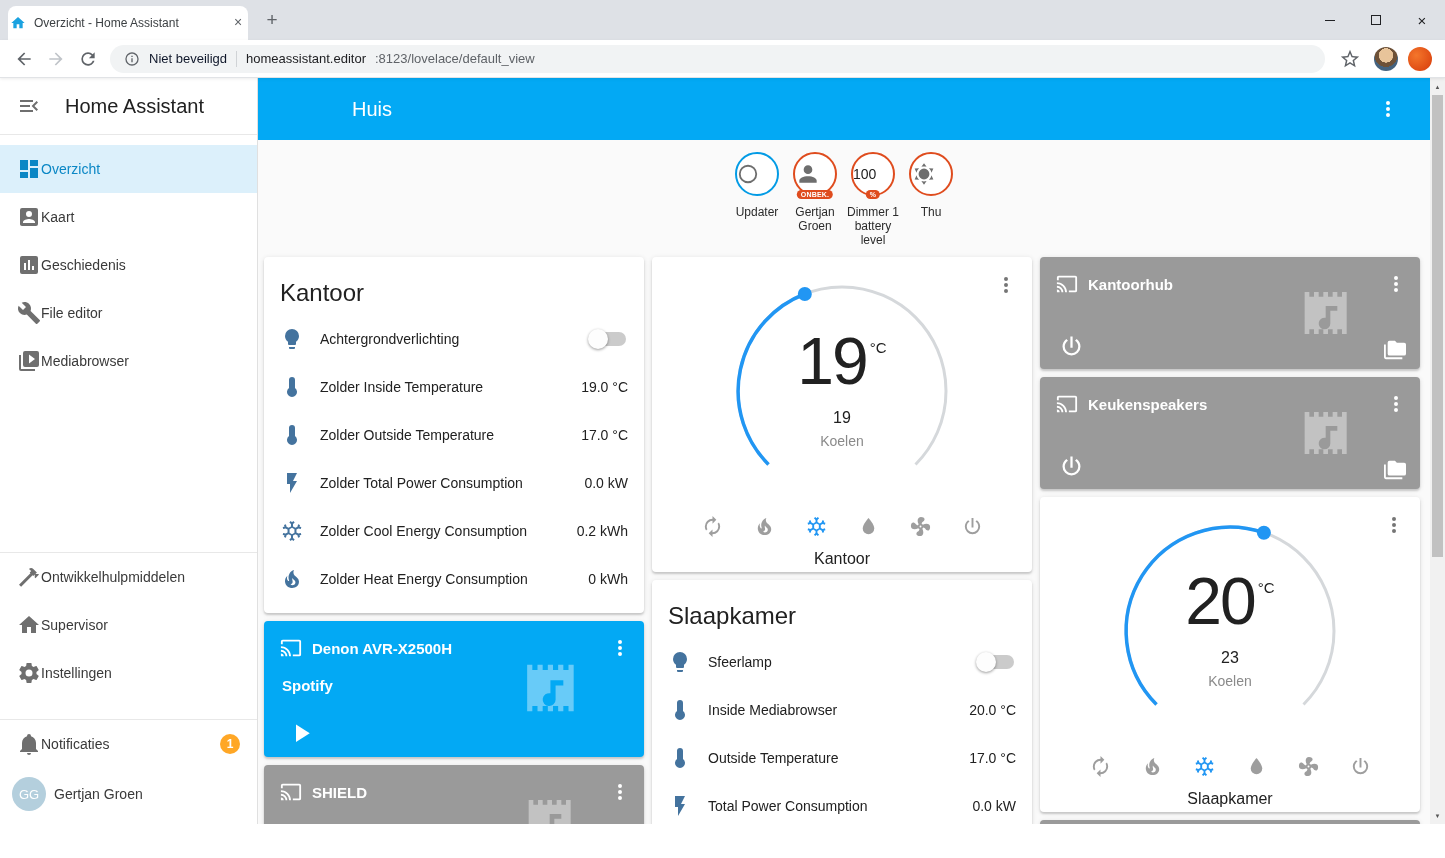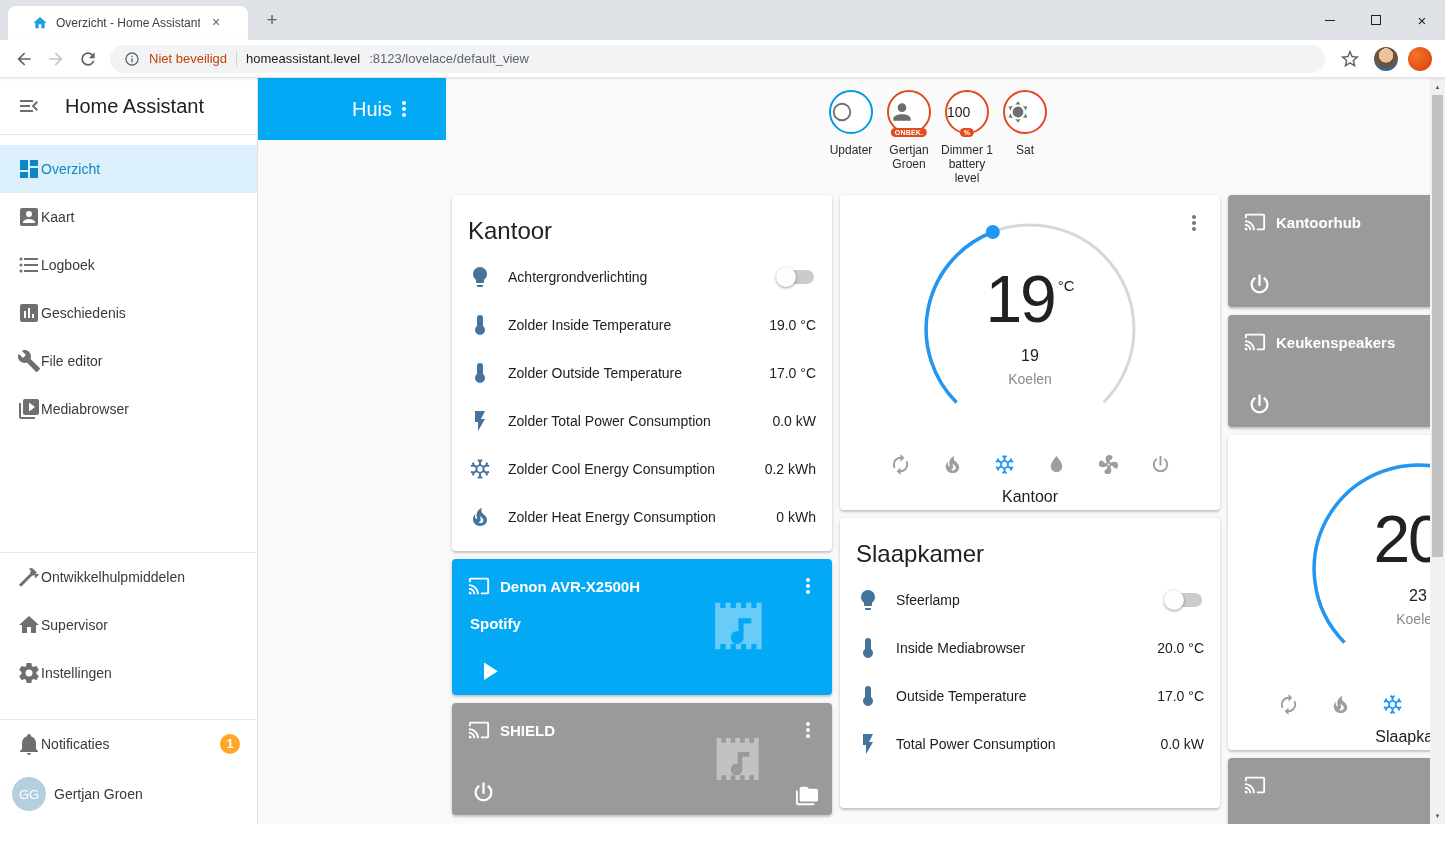--- a/index.html
+++ b/index.html
@@ -3,37 +3,37 @@
 <meta charset="utf-8">
 <style>
 *{margin:0;padding:0;box-sizing:border-box}
 html,body{width:1445px;height:858px;overflow:hidden}
 body{font-family:"Liberation Sans",sans-serif;background:#fff;color:#212121}
 .ic{width:100%;height:100%;display:block;fill:currentColor}
 .screen{position:relative;width:1445px;height:858px;overflow:hidden;background:#fff}
 
 
 .tabstrip{height:40px;background:#dee1e6;display:flex;align-items:flex-end;padding-left:8px;position:relative}
-.tab{width:240px;height:34px;background:#fff;border-radius:8px 8px 0 0;display:flex;align-items:center;padding:0 24px;gap:8px}
+.tab{width:240px;height:34px;background:#fff;border-radius:8px 8px 0 0;display:flex;align-items:center;padding:0 2px;gap:8px}
 .favicon{width:16px;height:16px;color:#1ba2e0;flex:0 0 16px}
 .tab-title{flex:1;font-size:12px;color:#3c4043;white-space:nowrap;overflow:hidden}
 .tab-close{width:16px;height:16px;line-height:15px;text-align:center;color:#5f6368;font-size:14px;flex:0 0 16px}
 .newtab{width:28px;height:28px;margin:0 0 6px 10px;display:flex;align-items:center;justify-content:center;color:#5f6368;font-size:19px}
 .wincontrols{position:absolute;right:0;top:0;height:40px;display:flex}
 .wc{width:46px;height:40px;display:flex;align-items:center;justify-content:center;color:#202124}
 .wc-min i{display:block;width:10px;height:1px;background:#202124}
 .wc-max i{display:block;width:10px;height:10px;border:1px solid #202124}
 .wc-close{font-size:15px}
 .navbar{height:38px;background:#fff;display:flex;align-items:center;padding:0 8px;border-bottom:1px solid #e1e3e6;box-shadow:0 1px 3px rgba(0,0,0,.08);position:relative;z-index:3}
 .nbtn{width:28px;height:28px;display:flex;align-items:center;justify-content:center;color:#5f6368;margin:0 2px}
 .nbtn.disabled{color:#c0c4c9}
 .nbtn .icw{width:20px;height:20px}
 .addr{flex:1;height:28px;background:#f1f3f4;border-radius:14px;margin:0 6px;display:flex;align-items:center;padding:0 14px;gap:9px;font-size:13px}
 .addr-info{width:16px;height:16px;color:#5f6368;flex:0 0 16px}
-.addr-sec{color:#c2410c}
+.addr-sec{color:#0f172a}
 .addr-sep{width:1px;height:16px;background:#d0d3d6}
 .addr-host{color:#202124}
 .addr-rest{color:#5f6368}
 .star{width:22px;height:22px;color:#5f6368;margin:0 8px}
 .avatar-photo{width:24px;height:24px;border-radius:50%;background:radial-gradient(circle at 50% 35%,#e8c49a 0 36%,#6d5138 37% 58%,#44627e 59%);margin:0 5px}
 .avatar-profile{width:24px;height:24px;border-radius:50%;background:radial-gradient(circle at 35% 35%,#f4762b,#d63a0a);margin:0 5px}
 
 
 .app{display:flex;height:746px}
 .sidebar{width:258px;background:#fff;border-right:1px solid #e0e0e0;display:flex;flex-direction:column;flex:0 0 258px}
@@ -47,21 +47,21 @@
 .sitem.active .sicon{color:var(--sidebar-active-text,#0b87c5)}
 .sb-spacer{flex:1}
 .sb-div{height:1px;background:#e8e8e8}
 .sb-div.gap{margin-top:22px}
 .sb-badge{margin-left:auto;min-width:20px;height:20px;border-radius:50%;background:var(--notification,#ffa726);color:#fff;font-size:12px;font-weight:bold;display:flex;align-items:center;justify-content:center}
 .sb-user{height:56px;display:flex;align-items:center;gap:8px;padding:0 12px 4px}
 .sb-avatar{width:34px;height:34px;border-radius:50%;background:#b4cfdd;color:#fff;font-size:13px;display:flex;align-items:center;justify-content:center;flex:0 0 34px}
 .sb-username{font-size:14px;font-weight:500;color:#3a3a3a}
 
 .main{flex:1;position:relative;background:#fafafa}
-.main-scroll{position:absolute;left:0;right:15px;top:0;bottom:0;display:flex;flex-direction:row;overflow:hidden}
+.main-scroll{position:absolute;left:0;right:15px;top:0;bottom:0;display:flex;flex-direction:column;overflow:hidden}
 .view-header{height:62px;background:var(--primary,#03a9f4);display:flex;align-items:center;flex:0 0 62px}
 .view-title{color:#fff;font-size:20px;margin-left:94px}
 .vh-dots{margin-left:auto;margin-right:30px;width:24px;height:24px;color:#fff}
 .content{flex:1;overflow:hidden}
 
 
 .badges{display:flex;justify-content:center;gap:0;margin-top:12px;align-items:flex-start}
 .badge{width:58px;display:flex;flex-direction:column;align-items:center}
 .badge-circle{position:relative;width:44px;height:44px;border-radius:50%;background:#fff;border:2px solid var(--badge-red,#df4c1e);display:flex;align-items:center;justify-content:flex-start;color:#6e6e6e}
 .badge-circle.blue{border-color:var(--badge-blue,#039be5)}
@@ -278,21 +278,21 @@
         </span>
       </div>
     <div class="addr">
       <span class="addr-info">
           <svg class="ic">
             <use href="#i-info"></use>
           </svg>
         </span>
       <span class="addr-sec">Niet beveiligd</span>
       <span class="addr-sep"></span>
-      <span class="addr-host">homeassistant.level</span>
+      <span class="addr-host">homeassistant.editor</span>
         <span class="addr-rest">:8123/lovelace/default_view</span>
     </div>
     <span class="star">
         <svg class="ic">
           <use href="#i-star"></use>
         </svg>
       </span>
     <span class="avatar-photo"></span>
     <span class="avatar-profile"></span>
   </div>
@@ -321,28 +321,20 @@
           <span class="sicon">
               <svg class="ic">
                 <use href="#i-accountbox"></use>
               </svg>
             </span>
           <span>Kaart</span>
         </div>
         <div class="sitem">
           <span class="sicon">
               <svg class="ic">
-                <use href="#i-list"></use>
-              </svg>
-            </span>
-          <span>Logboek</span>
-        </div>
-        <div class="sitem">
-          <span class="sicon">
-              <svg class="ic">
                 <use href="#i-chartbox"></use>
               </svg>
             </span>
           <span>Geschiedenis</span>
         </div>
         <div class="sitem">
           <span class="sicon">
               <svg class="ic">
                 <use href="#i-wrench"></use>
               </svg>
@@ -445,21 +437,21 @@
               <span class="badge-label">Dimmer 1 battery level</span>
             </div>
             <div class="badge">
               <div class="badge-circle">
                 <span class="bicon">
                     <svg class="ic">
                       <use href="#i-sun"></use>
                     </svg>
                   </span>
               </div>
-              <span class="badge-label">Sat</span>
+              <span class="badge-label">Thu</span>
             </div>
           </div>
 
           <div class="columns">
 
             <div class="col">
               <div class="card">
                 <div class="card-title">Kantoor</div>
                 <div class="erows">
                   <div class="erow">

